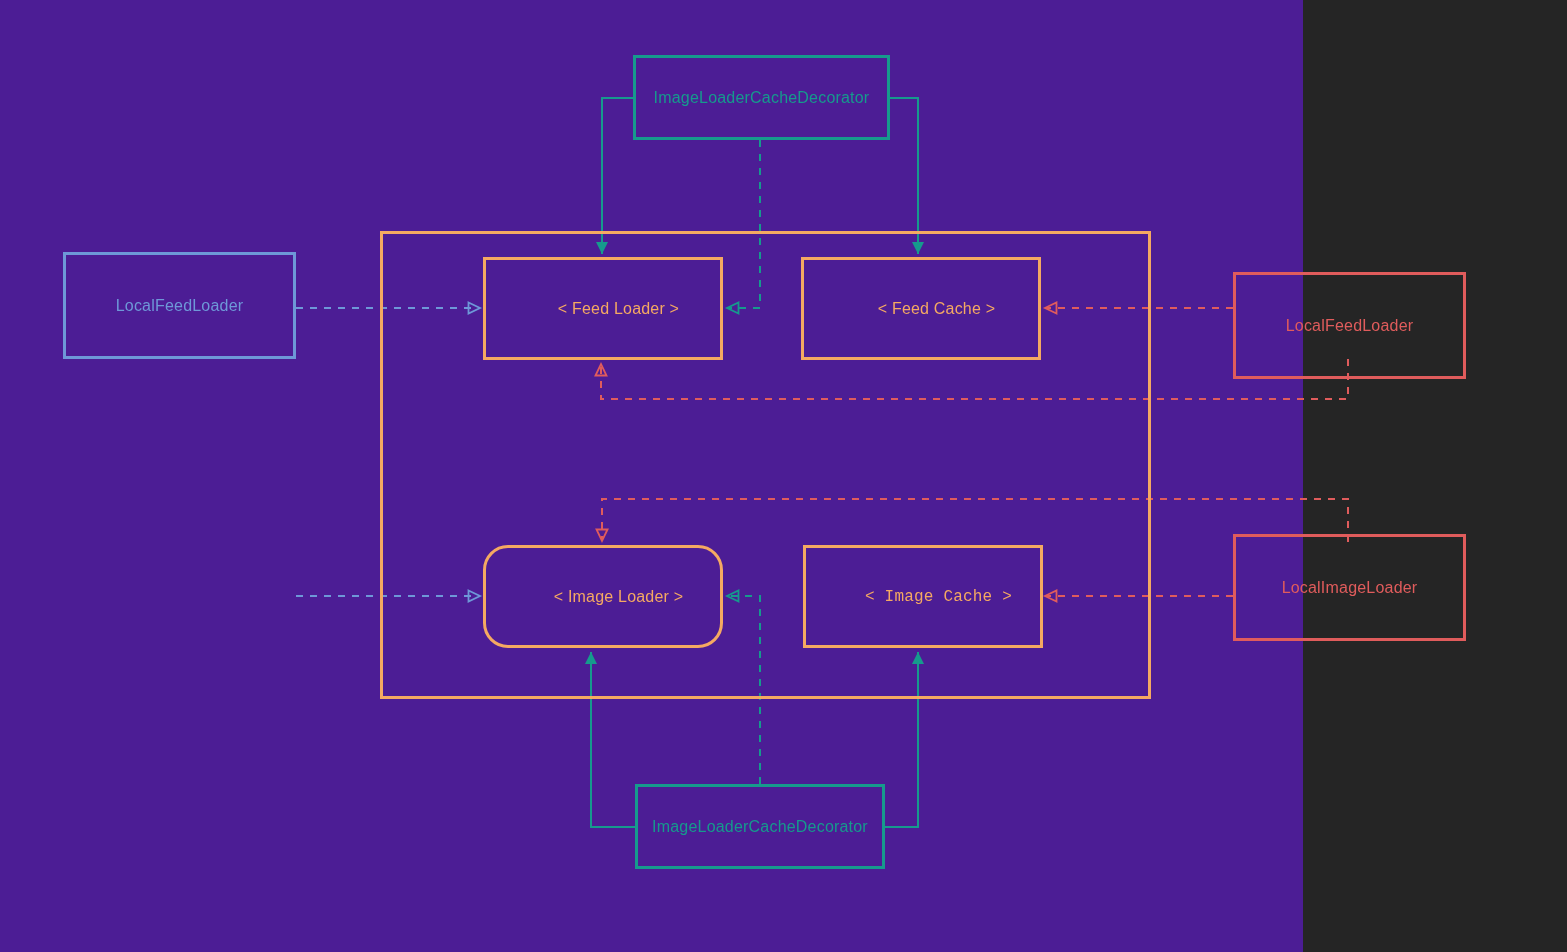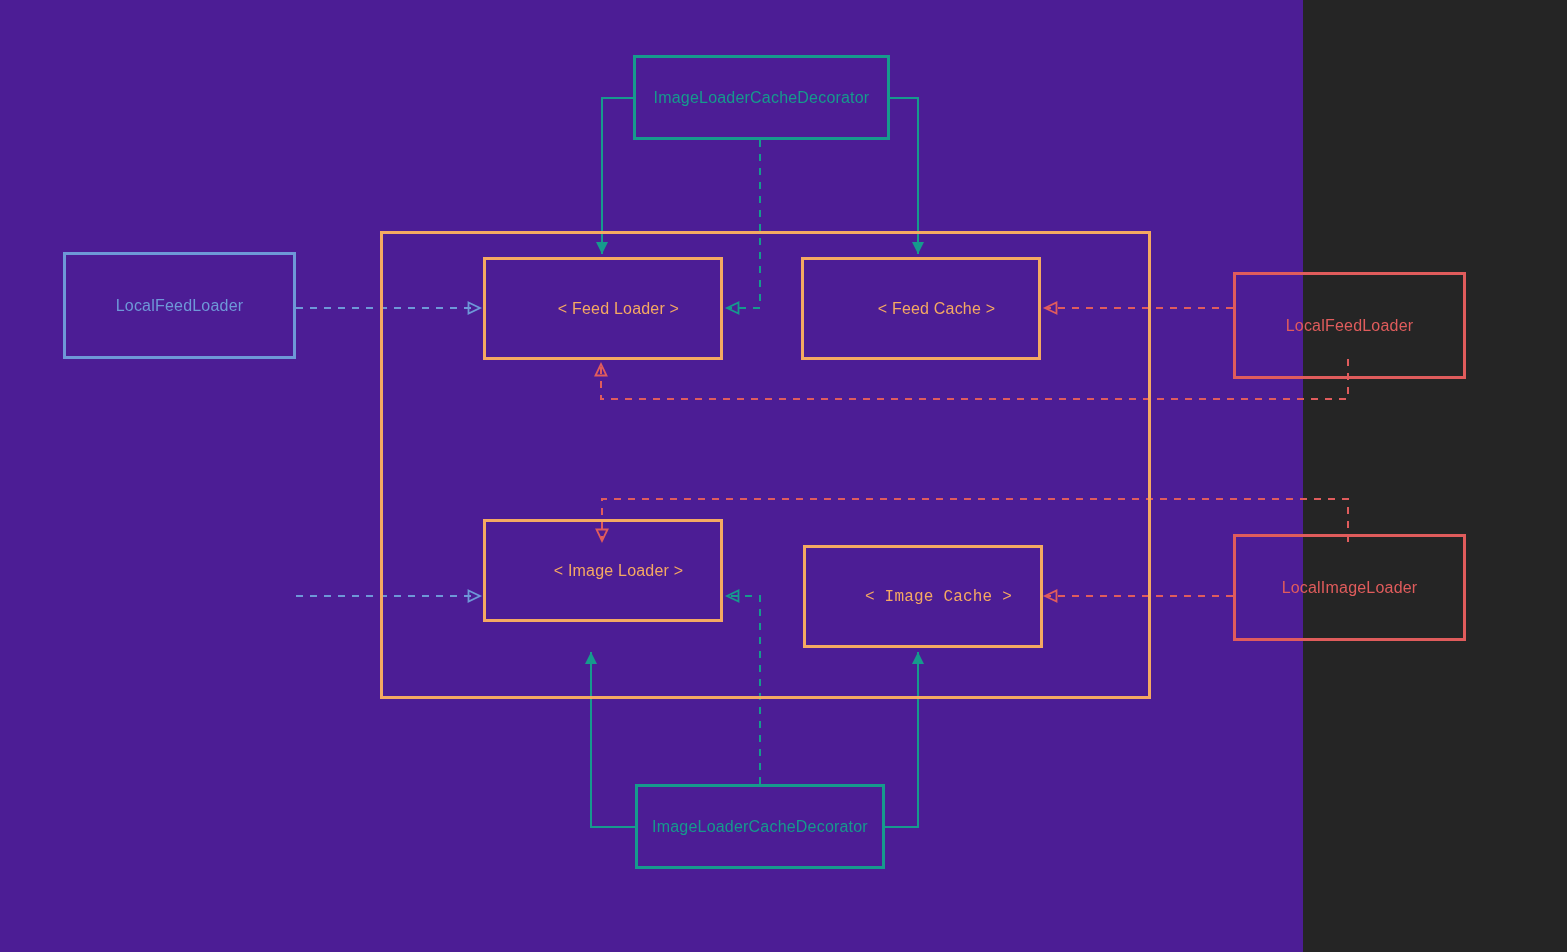--- a/index.html
+++ b/index.html
@@ -39,21 +39,21 @@
   .orange { border-color: #f5a962; color: #f5a962; padding-left: 31px; }
 
   #node-top-decorator     { left: 633px;  top: 55px;  width: 257px; height: 85px;  }
   #node-remote-feed       { left: 63px;   top: 252px; width: 233px; height: 107px; }
   #node-remote-image      { left: 63px;   top: 542px; width: 233px; height: 107px; }
   #node-local-feed        { left: 1233px; top: 252px; width: 233px; height: 107px; }
   #node-local-image       { left: 1233px; top: 514px; width: 233px; height: 107px; }
   #node-container         { left: 380px;  top: 231px; width: 771px; height: 468px; }
   #node-feed-loader       { left: 483px;  top: 257px; width: 240px; height: 103px; }
   #node-feed-cache        { left: 801px;  top: 257px; width: 240px; height: 103px; }
-  #node-image-loader      { left: 483px;  top: 519px; width: 240px; height: 103px; }
+  #node-image-loader      { left: 483px;  top: 545px; width: 240px; height: 103px; border-radius: 25px; }
   #node-image-cache       { left: 803px;  top: 545px; width: 240px; height: 103px; font-family: Liberation Mono, monospace; }
   #node-bottom-decorator  { left: 635px;  top: 784px; width: 250px; height: 85px;  }
 
   .edge {
     fill: none;
     stroke-width: 2px;
   }
   .edge.dashed { stroke-dasharray: 7 7; }
   .edge.s-teal { stroke: #169a8d; }
   .edge.s-blue { stroke: #6e98d8; }

